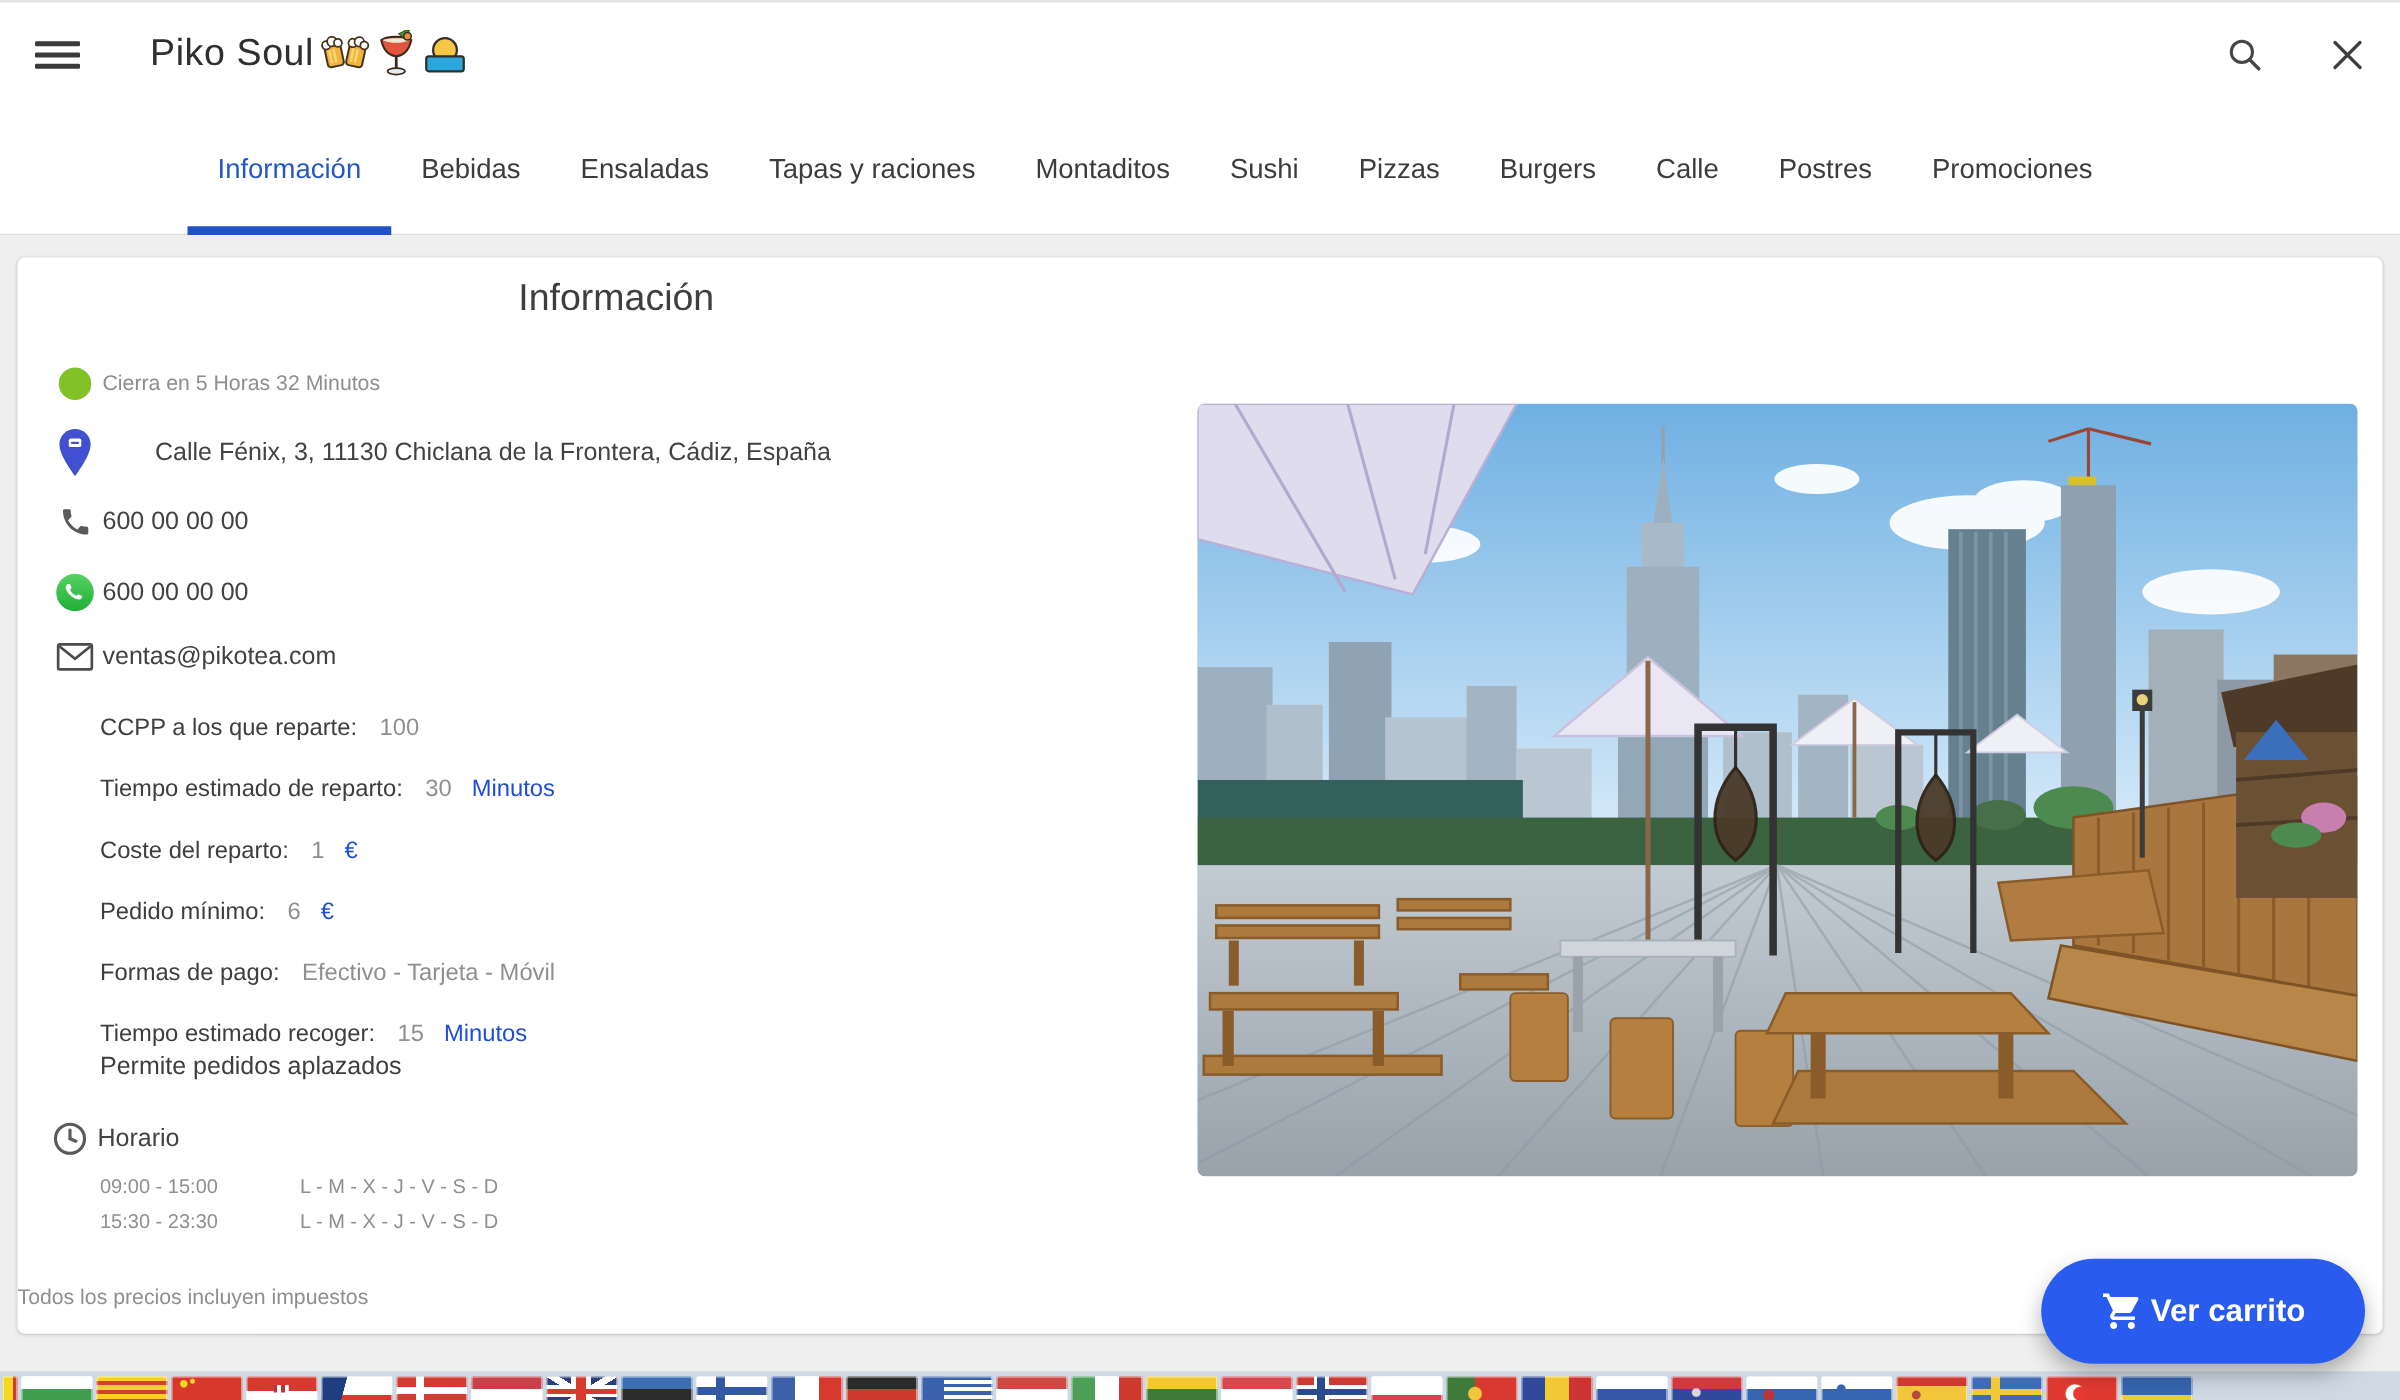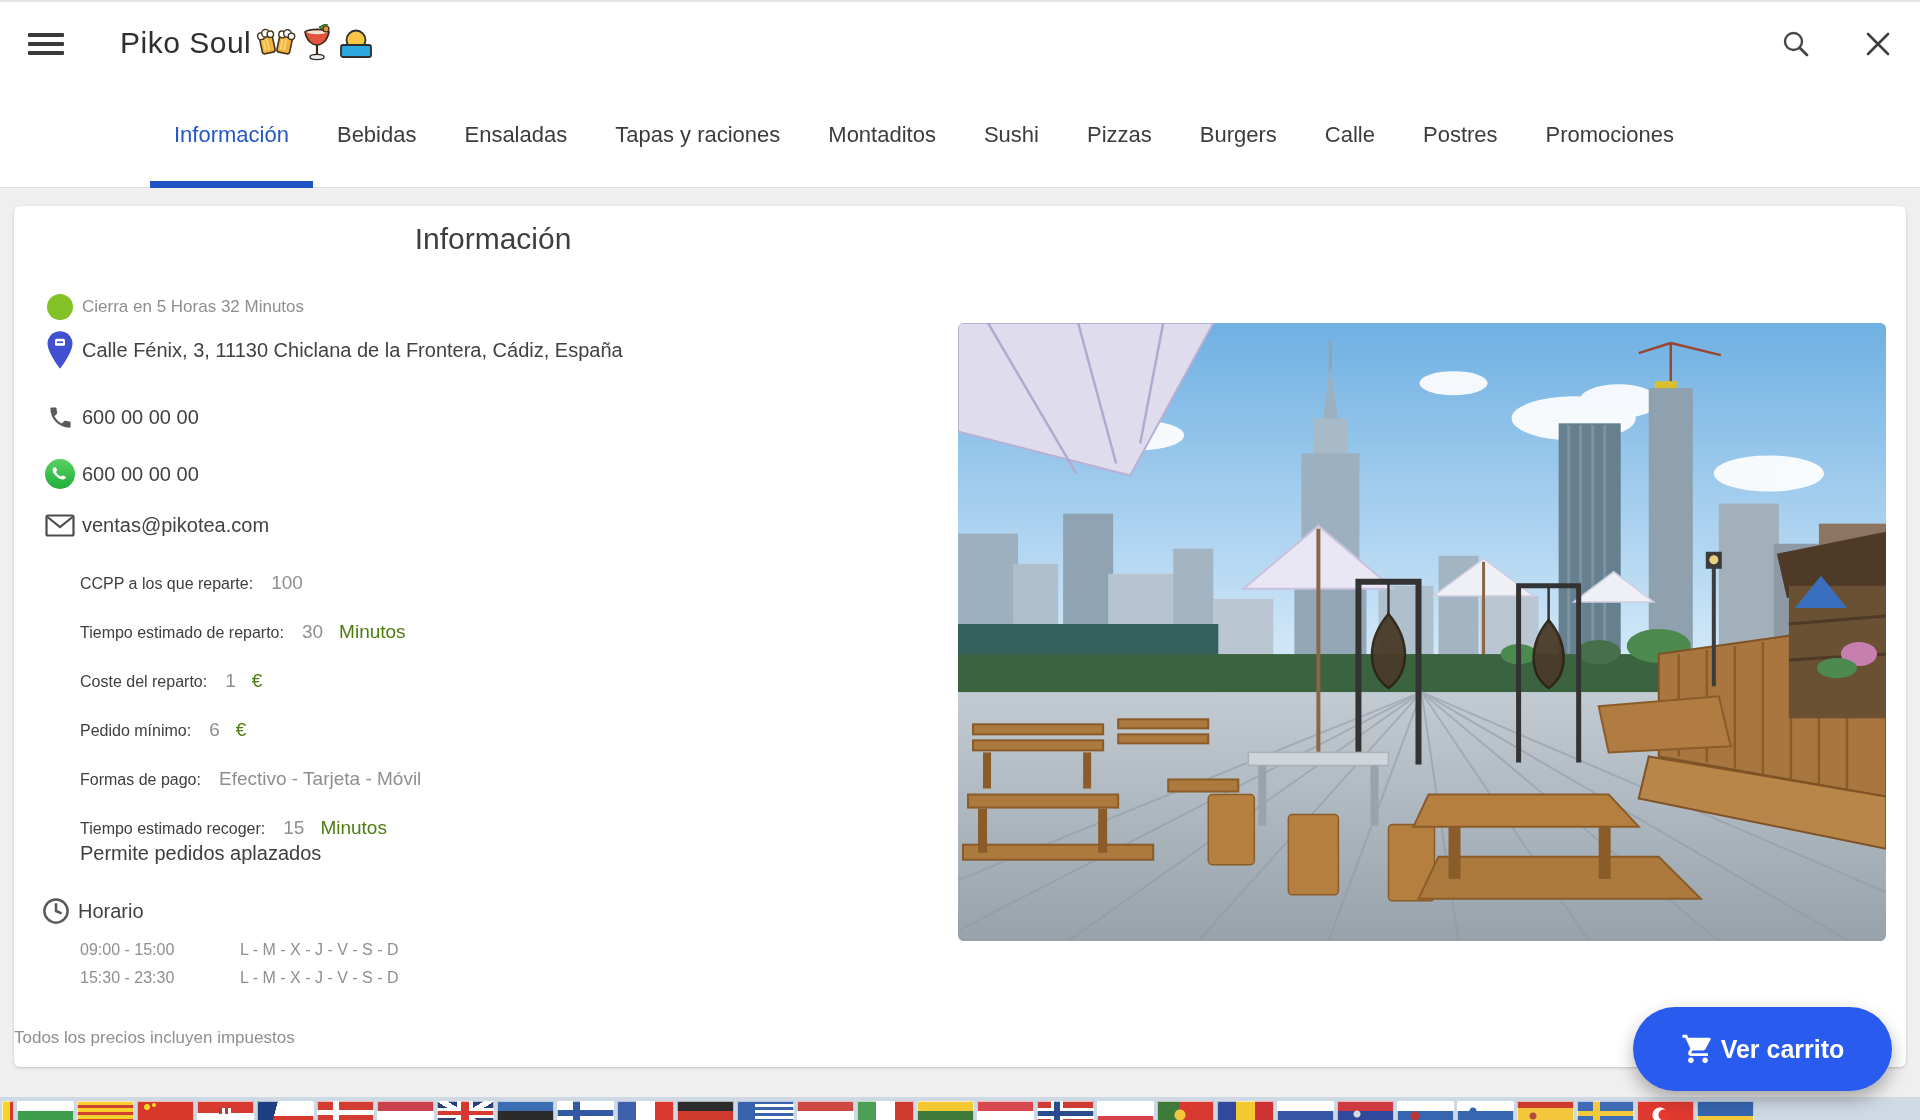--- a/index.html
+++ b/index.html
@@ -29,23 +29,23 @@
 
   .irow { position:absolute; display:flex; align-items:center; }
   .irow .ic { width:40px; display:flex; justify-content:center; margin-left:26px; }
   .irow .txt { margin-left:2px; font-size:20px; color:#424242; }
   .irow .txt.gray { font-size:17px; color:#8e8e8e; }
 
   .dot { width:26px; height:26px; border-radius:50%; background:#82c226; }
 
   .fields { position:absolute; left:66px; top:366px; }
   .frow { display:flex; align-items:baseline; margin-bottom:27px; }
-  .flabel { font-size:16px; color:#3e3e3e; }
+  .flabel { font-size:19px; color:#3e3e3e; }
   .fvalue { font-size:19px; color:#8f8f8f; margin-left:18px; }
-  .funit  { font-size:19px; color:#4d7c0f; margin-left:16px; }
+  .funit  { font-size:19px; color:#1d4ed8; margin-left:16px; }
 
   .deferred { position:absolute; left:66px; top:636px; font-size:20px; color:#3e3e3e; }
 
   .schedule { position:absolute; left:66px; top:735px; }
   .srow { display:flex; margin-bottom:10px; font-size:16px; color:#8f8f8f; }
   .stime { width:140px; }
   .sdays { margin-left:20px; }
 
   .footnote { position:absolute; top:822px; left:0; width:958px; text-align:left; font-size:17px; color:#8f8f8f; }
 
@@ -134,21 +134,21 @@
 <div class="card">
   <h1>Información</h1>
 
   <div class="irow" style="top:88px;">
     <span class="ic">
         <span class="dot"></span>
       </span>
     <span class="txt gray">Cierra en 5 Horas 32 Minutos</span>
   </div>
 
-  <div class="irow" style="top:124px;">
+  <div class="irow" style="top:136px;gap:42px;">
     <span class="ic">
       <svg width="30" height="40" viewBox="0 0 24 32">
         <path d="M12 1C6.5 1 2 5.4 2 10.8 2 18.2 12 31 12 31s10-12.8 10-20.2C22 5.4 17.5 1 12 1z" fill="#4150d0"></path>
         <rect x="8" y="7" width="8" height="5.5" rx="1.2" fill="#fff"></rect>
         <line x1="9.5" y1="9.8" x2="14.5" y2="9.8" stroke="#4150d0" stroke-width="1.4"></line>
       </svg>
     </span>
     <span class="txt">Calle Fénix, 3, 11130 Chiclana de la Frontera, Cádiz, España</span>
   </div>
 

